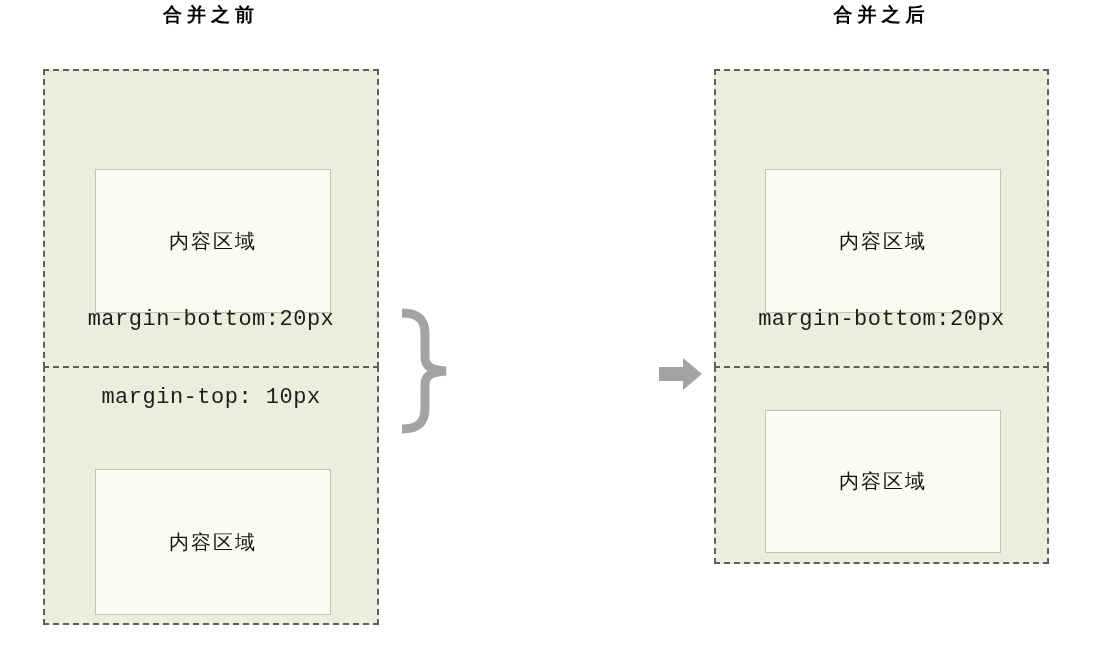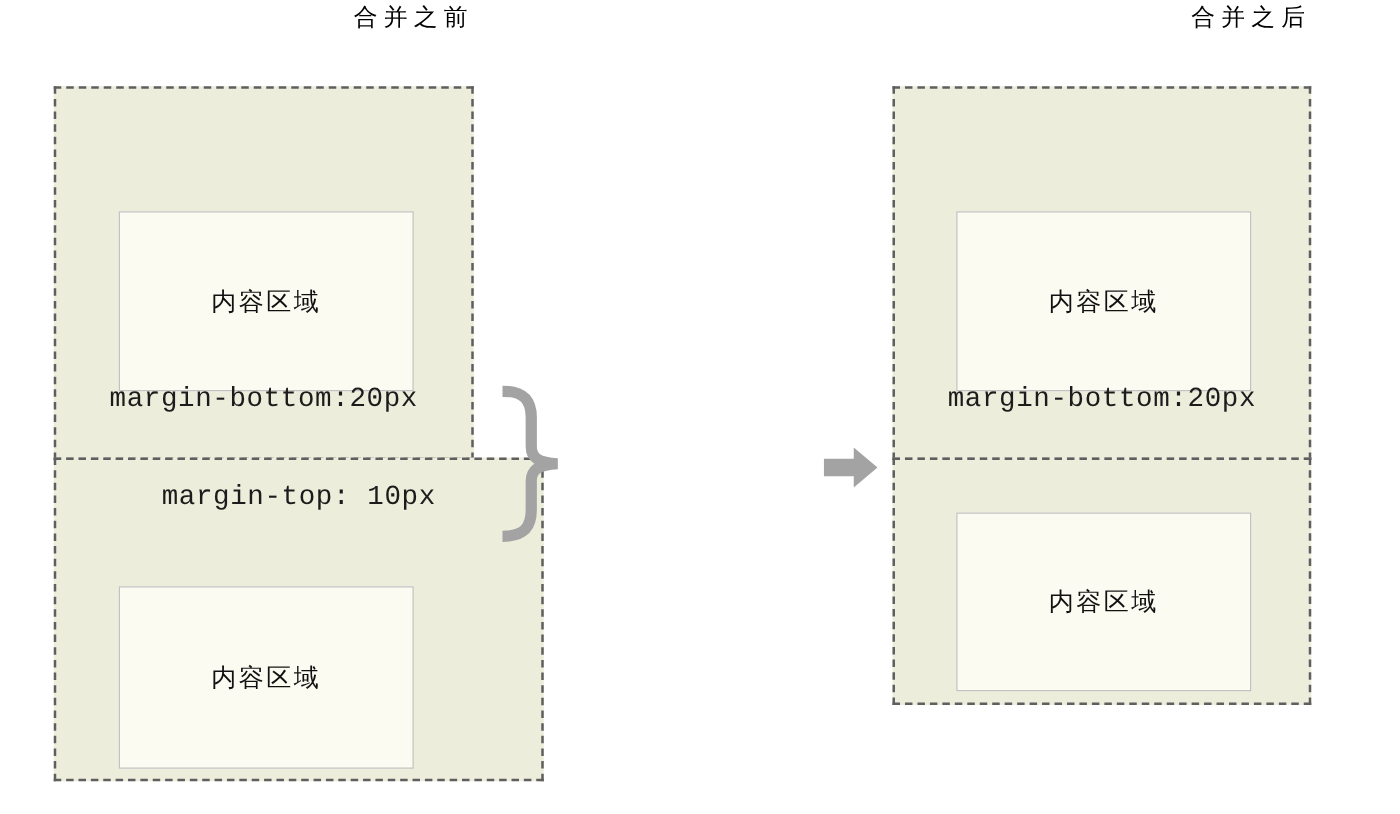--- a/index.html
+++ b/index.html
@@ -6,37 +6,37 @@
   .canvas{
     position:relative;
     width:1120px;height:651px;
     background:#ffffff;
     overflow:hidden;
     font-family:"Liberation Sans", sans-serif;
   }
   
   .col-title{
     position:absolute;top:3px;height:24px;
-    text-align:right;
-    font-size:19px;font-weight:normal;color:#000;
+    text-align:center;
+    font-size:19px;font-weight:bold;color:#000;
     letter-spacing:5px;line-height:24px;
     white-space:nowrap;
   }
   #t-before{left:43px;width:336px;}
   #t-after{left:714px;width:335px;}
 
   
   .mbox{
     position:absolute;
     box-sizing:border-box;
     border:2px dashed var(--dashed-border,#5f5f5f);
     background:var(--margin-box-bg,#ededdc);
   }
   #before-box-1{left:43px;top:69px;width:336px;height:299px;}
-  #before-box-2{left:43px;top:366px;width:392px;height:259px;}
+  #before-box-2{left:43px;top:366px;width:336px;height:259px;}
   #after-box-1{left:714px;top:69px;width:335px;height:299px;}
   #after-box-2{left:714px;top:366px;width:335px;height:198px;}
 
   
   .cbox{
     position:absolute;
     box-sizing:border-box;
     background:var(--content-box-bg,#fbfbf2);
     border:1px solid var(--content-box-border,#c2c2c2);
     display:flex;align-items:center;justify-content:center;

